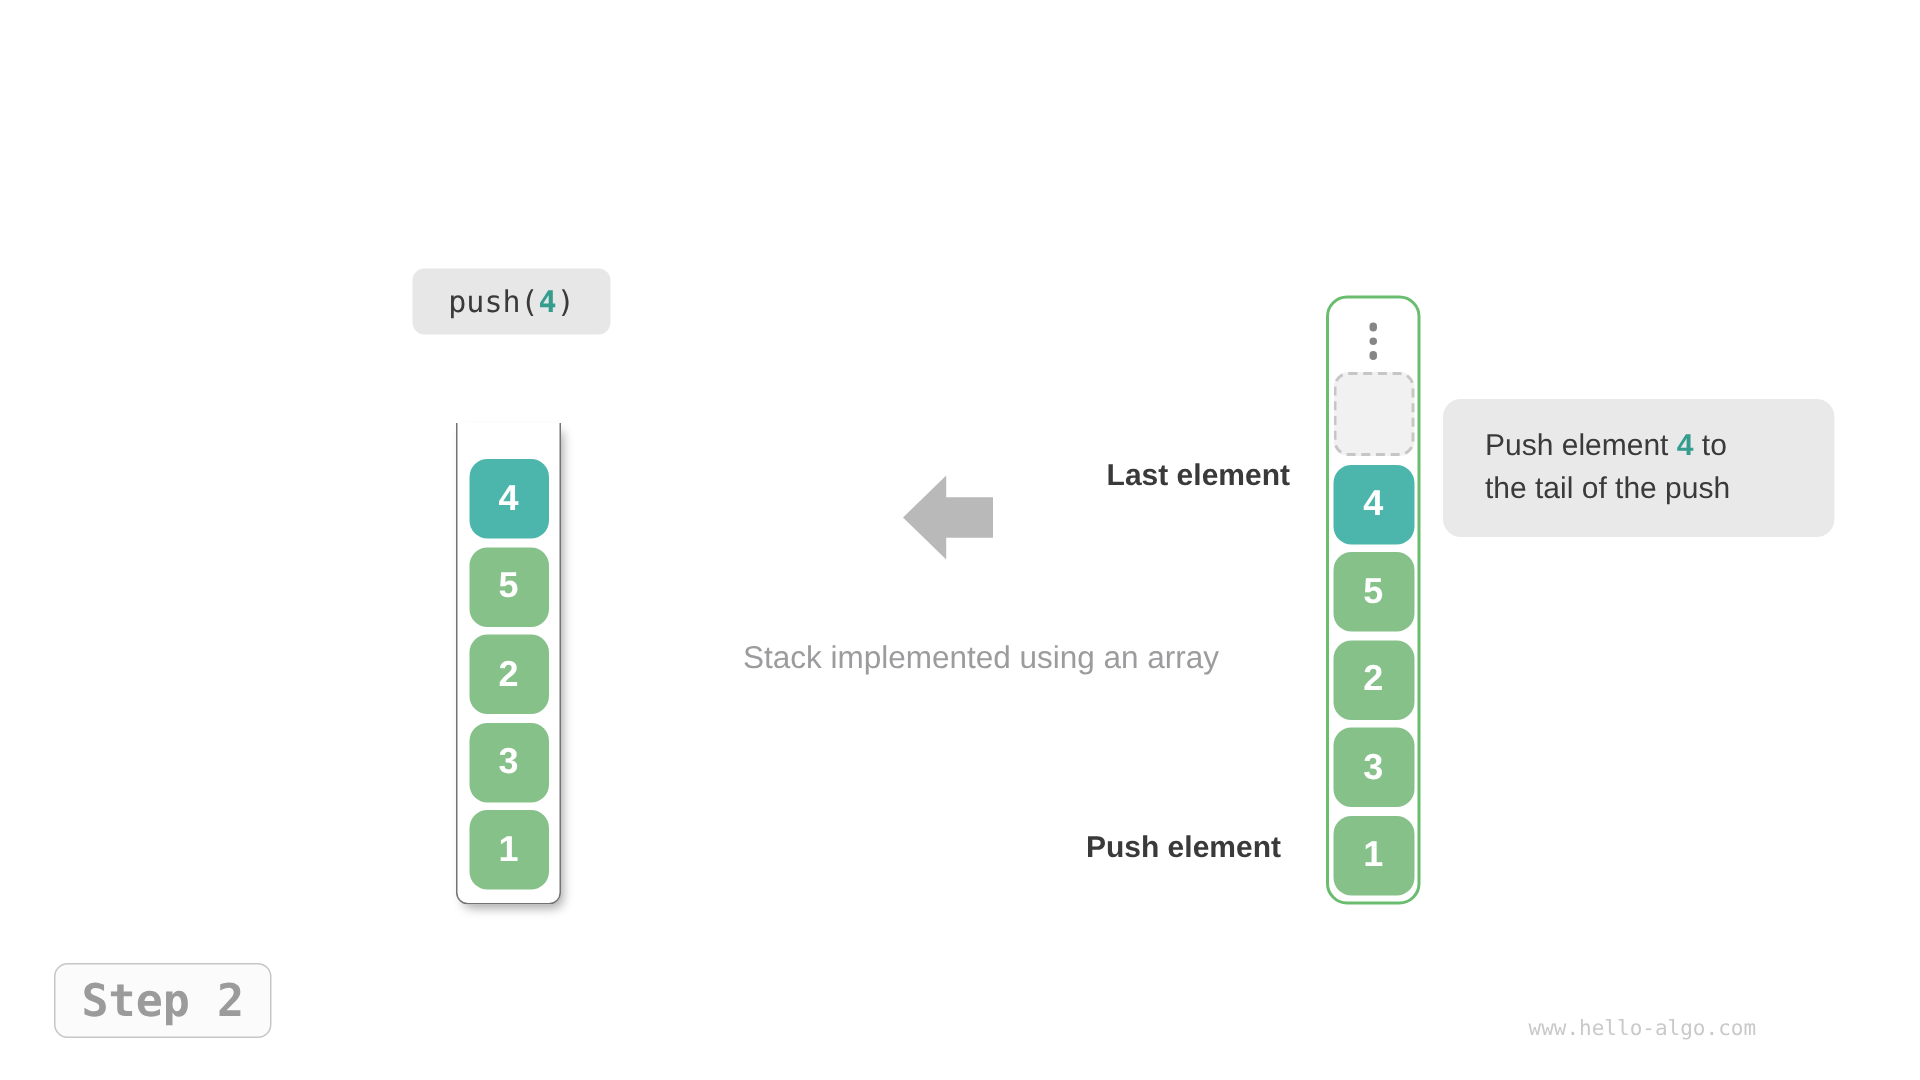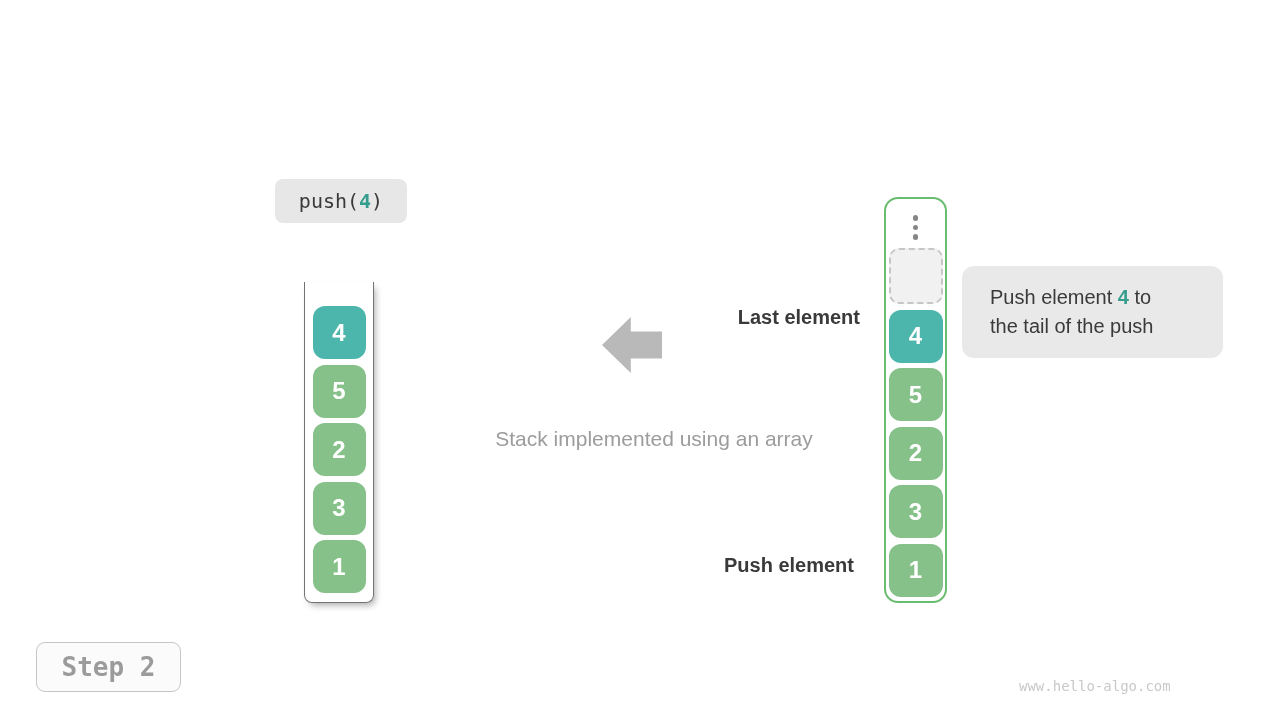--- a/index.html
+++ b/index.html
@@ -76,21 +76,21 @@
     background:var(--tooltip_bg);border-radius:12px;
     padding:17px 20px 17px 28px;
     font-size:20px;line-height:29px;color:#3a3a3a;
   }
   .tooltip .hl{color:var(--highlight_text_teal);font-weight:bold;}
   
   .step-badge{
     position:absolute;left:36px;top:642px;width:145px;height:50px;
     background:#fbfbfb;border:1.5px solid #c6c6c6;border-radius:9px;
     display:flex;align-items:center;justify-content:center;
-    font-family:"DejaVu Sans Mono",monospace;font-size:26px;font-weight:bold;color:var(--badge_gray);
+    font-family:"DejaVu Sans Mono",monospace;font-size:30px;font-weight:bold;color:var(--badge_gray);
   }
   
   .watermark{
     position:absolute;left:1019px;top:678px;
     font-family:"DejaVu Sans Mono",monospace;font-size:14px;color:var(--watermark_gray);
   }
 </style>
 </head>
 <body>
 

